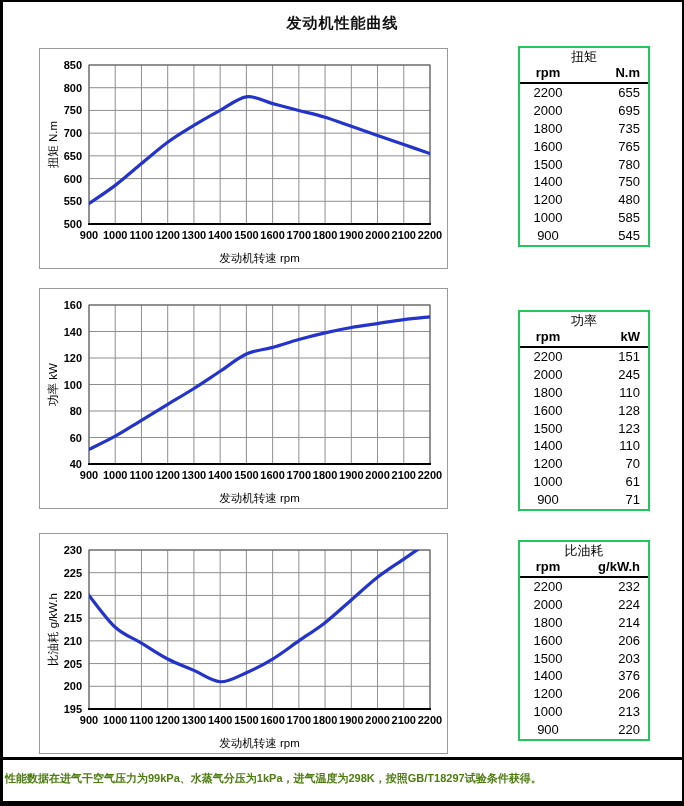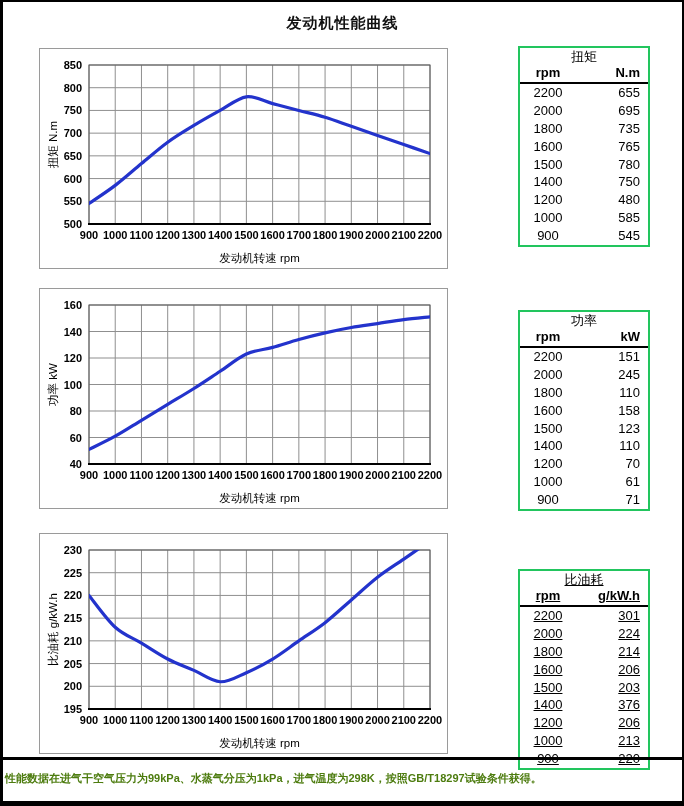--- a/index.html
+++ b/index.html
@@ -19,21 +19,21 @@
   }
   #chart1{top:46px;}
   #chart2{top:286px;}
   #chart3{top:531px;}
   .chart-box svg{display:block;}
   .ptable{
     position:absolute;left:515px;width:132px;border:2px solid #22c55e;background:#fff;box-sizing:border-box;
   }
   #table1{top:44px;}
   #table2{top:308px;}
-  #table3{top:567px;text-decoration:underline;}
+  #table3{top:538px;}
   .ptable .ttl{height:17px;line-height:17px;text-align:center;font-size:13px;color:#000;}
   .ptable .hdr{display:flex;height:17px;line-height:16px;border-bottom:2px solid #000;font-weight:bold;font-size:13px;}
   .ptable .trow{display:flex;height:17.9px;line-height:17.9px;font-size:13px;}
   .ptable .c1{width:56px;text-align:center;}
   .ptable .c2{flex:1;text-align:right;padding-right:8px;}
   .divider{position:absolute;left:0;top:755px;width:679px;height:3px;background:#000;}
   .footnote{
     position:absolute;left:2px;top:768px;width:675px;
     font-size:11px;font-weight:bold;color:#4d7c0f;line-height:16px;
   }
@@ -273,21 +273,21 @@
       <div class="trow">
         <div class="c1">2000</div>
         <div class="c2">245</div>
       </div>
       <div class="trow">
         <div class="c1">1800</div>
         <div class="c2">110</div>
       </div>
       <div class="trow">
         <div class="c1">1600</div>
-        <div class="c2">158</div>
+        <div class="c2">128</div>
       </div>
       <div class="trow">
         <div class="c1">1500</div>
         <div class="c2">123</div>
       </div>
       <div class="trow">
         <div class="c1">1400</div>
         <div class="c2">110</div>
       </div>
       <div class="trow">
@@ -304,21 +304,21 @@
       </div>
     </div>
   <div id="table3" class="ptable">
       <div class="ttl">比油耗</div>
       <div class="hdr">
         <div class="c1">rpm</div>
         <div class="c2">g/kW.h</div>
       </div>
       <div class="trow">
         <div class="c1">2200</div>
-        <div class="c2">301</div>
+        <div class="c2">232</div>
       </div>
       <div class="trow">
         <div class="c1">2000</div>
         <div class="c2">224</div>
       </div>
       <div class="trow">
         <div class="c1">1800</div>
         <div class="c2">214</div>
       </div>
       <div class="trow">

